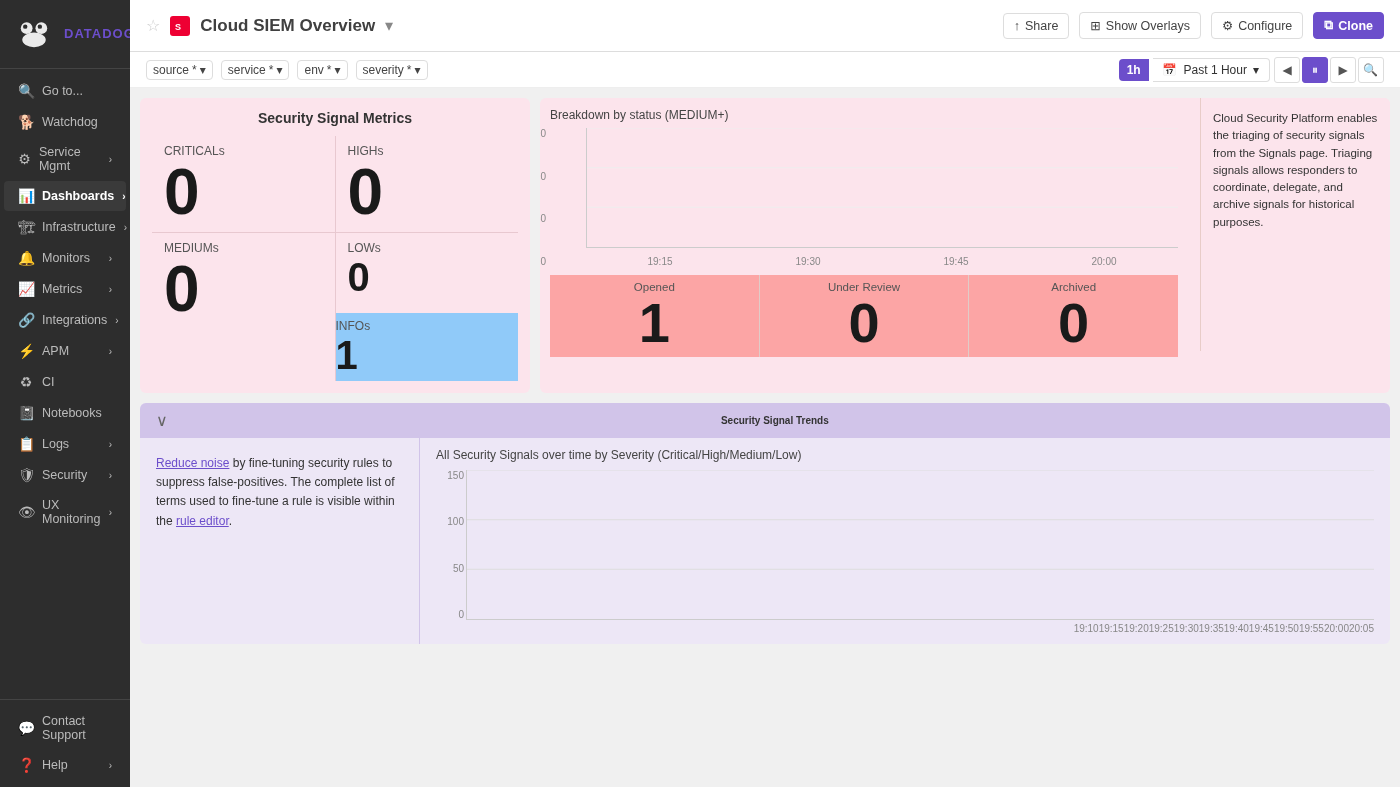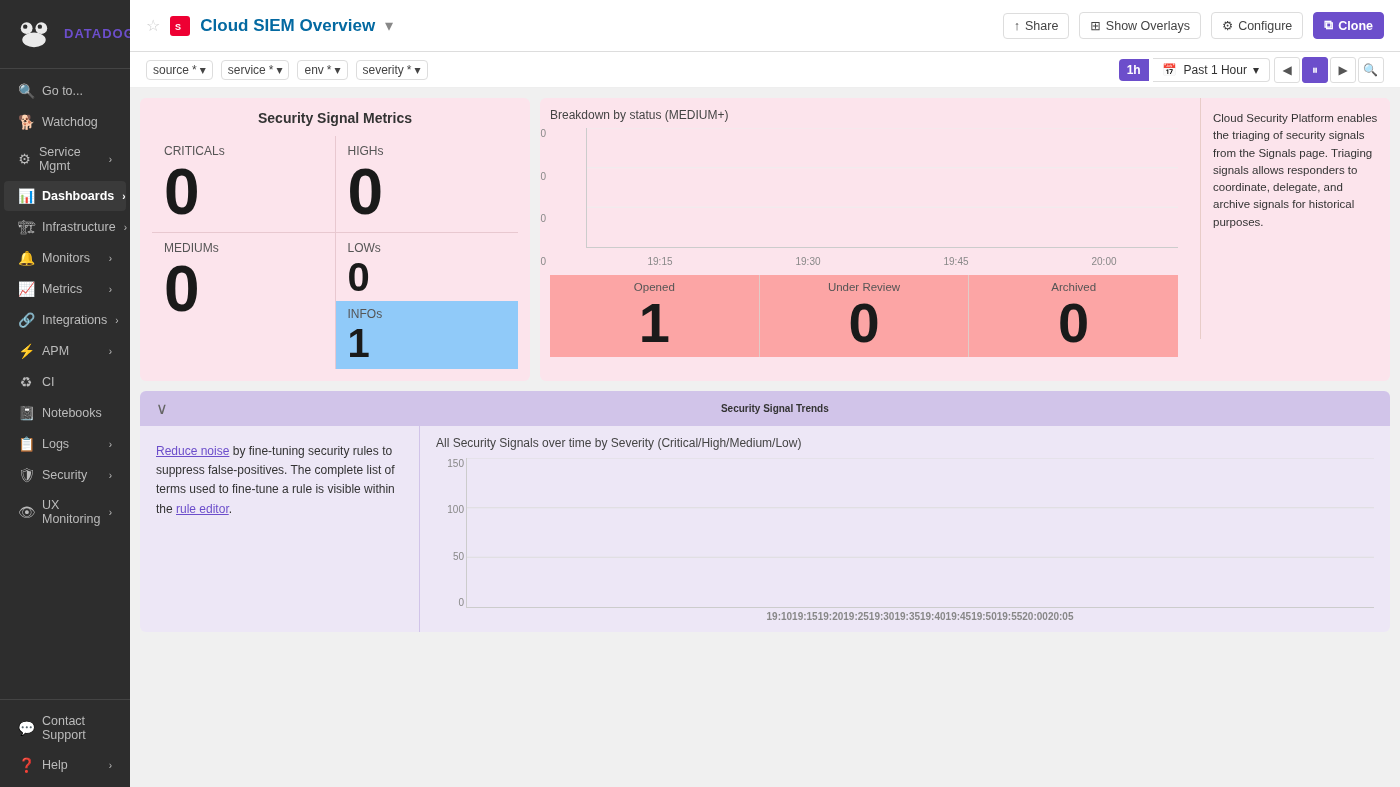--- a/index.html
+++ b/index.html
@@ -74,21 +74,21 @@
       border-bottom: 1px solid #ddd;
       padding: 0 16px;
       height: 52px;
       display: flex;
       align-items: center;
       gap: 10px;
       flex-shrink: 0;
     }
     .topbar-star { color: #ccc; cursor: pointer; font-size: 16px; }
     .topbar-icon { width: 20px; height: 20px; background: #e03; border-radius: 3px; display: flex; align-items: center; justify-content: center; color: white; font-size: 10px; flex-shrink: 0; }
-    .topbar-title { font-size: 17px; font-weight: 600; color: #0369a1; }
+    .topbar-title { font-size: 17px; font-weight: 600; color: #404040; }
     .topbar-chevron { color: #888; cursor: pointer; }
     .topbar-spacer { flex: 1; }
     .topbar-btn {
       display: flex;
       align-items: center;
       gap: 5px;
       padding: 5px 10px;
       border: 1px solid #ddd;
       background: #fff;
       border-radius: 4px;
@@ -380,26 +380,25 @@
       flex-direction: column;
       justify-content: space-between;
       font-size: 10px;
       color: #888;
       height: 150px;
       text-align: right;
       width: 28px;
     }
     .trends-xaxis {
       display: flex;
-      justify-content: center;
+      justify-content: flex-end;
       font-size: 10px;
       color: #888;
       margin-top: 3px;
       margin-left: 30px;
-      font-weight: bold;
     }
     .chevron-down-btn {
       background: none;
       border: none;
       cursor: pointer;
       color: #666;
       font-size: 16px;
       display: flex;
       align-items: center;
     }
@@ -584,21 +583,21 @@
             <span class="metric-label">HIGHs</span>
             <span class="metric-value">0</span>
           </div>
           <div class="metric-cell">
             <span class="metric-label">MEDIUMs</span>
             <span class="metric-value">0</span>
           </div>
           <div class="metric-cell">
             <span class="metric-label">LOWs</span>
             <span class="metric-value small">0</span>
-            <div class="metric-cell info-cell" style="margin: 4px -12px -8px -12px; padding: 6px 12px; justify-content: flex-end;">
+            <div class="metric-cell info-cell" style="margin: 16px -12px -8px -12px; padding: 6px 0; justify-content: flex-end;">
               <span class="metric-label">INFOs</span>
               <span class="metric-value small">1</span>
             </div>
           </div>
         </div>
       </div>
 
       <div class="triage-panel">
         <div class="triage-body">
           <div class="triage-main">

